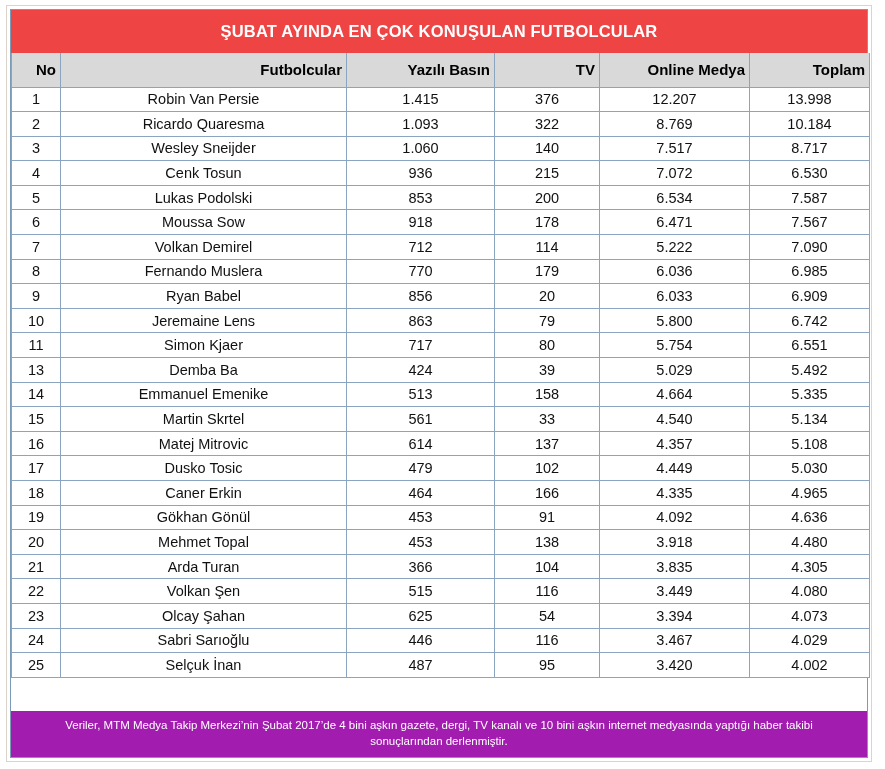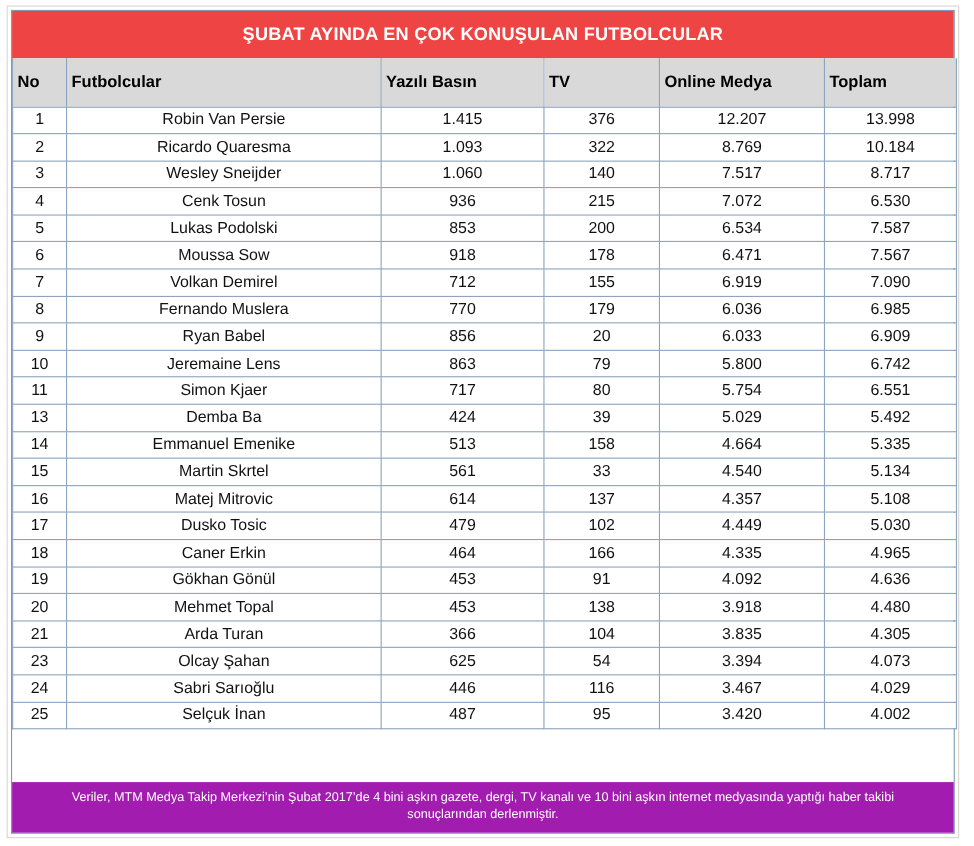--- a/index.html
+++ b/index.html
@@ -65,22 +65,22 @@
     height: 24.6px;
     padding: 0 4px;
     box-sizing: border-box;
     white-space: nowrap;
     overflow: hidden;
   }
   table.data thead th {
     background: #d9d9d9;
     font-weight: bold;
     font-size: 15px;
-    height: 44px;
-    text-align: left;
+    height: 34px;
+    text-align: right;
     color: #000000;
     border-top: none;
   }
   table.data tbody td {
     background: #ffffff;
   }
   td.c-no   { text-align: center; }
   td.c-name { text-align: center; padding-left: 9px; }
   td.c-num  { text-align: center; }
 
@@ -185,22 +185,22 @@
               <td class="c-name">Moussa Sow</td>
               <td class="c-num">918</td>
               <td class="c-num">178</td>
               <td class="c-num">6.471</td>
               <td class="c-num">7.567</td>
             </tr>
             <tr>
               <td class="c-no">7</td>
               <td class="c-name">Volkan Demirel</td>
               <td class="c-num">712</td>
-              <td class="c-num">155</td>
-              <td class="c-num">6.919</td>
+              <td class="c-num">114</td>
+              <td class="c-num">5.222</td>
               <td class="c-num">7.090</td>
             </tr>
             <tr>
               <td class="c-no">8</td>
               <td class="c-name">Fernando Muslera</td>
               <td class="c-num">770</td>
               <td class="c-num">179</td>
               <td class="c-num">6.036</td>
               <td class="c-num">6.985</td>
             </tr>
@@ -294,20 +294,28 @@
             </tr>
             <tr>
               <td class="c-no">21</td>
               <td class="c-name">Arda Turan</td>
               <td class="c-num">366</td>
               <td class="c-num">104</td>
               <td class="c-num">3.835</td>
               <td class="c-num">4.305</td>
             </tr>
             <tr>
+              <td class="c-no">22</td>
+              <td class="c-name">Volkan Şen</td>
+              <td class="c-num">515</td>
+              <td class="c-num">116</td>
+              <td class="c-num">3.449</td>
+              <td class="c-num">4.080</td>
+            </tr>
+            <tr>
               <td class="c-no">23</td>
               <td class="c-name">Olcay Şahan</td>
               <td class="c-num">625</td>
               <td class="c-num">54</td>
               <td class="c-num">3.394</td>
               <td class="c-num">4.073</td>
             </tr>
             <tr>
               <td class="c-no">24</td>
               <td class="c-name">Sabri Sarıoğlu</td>

